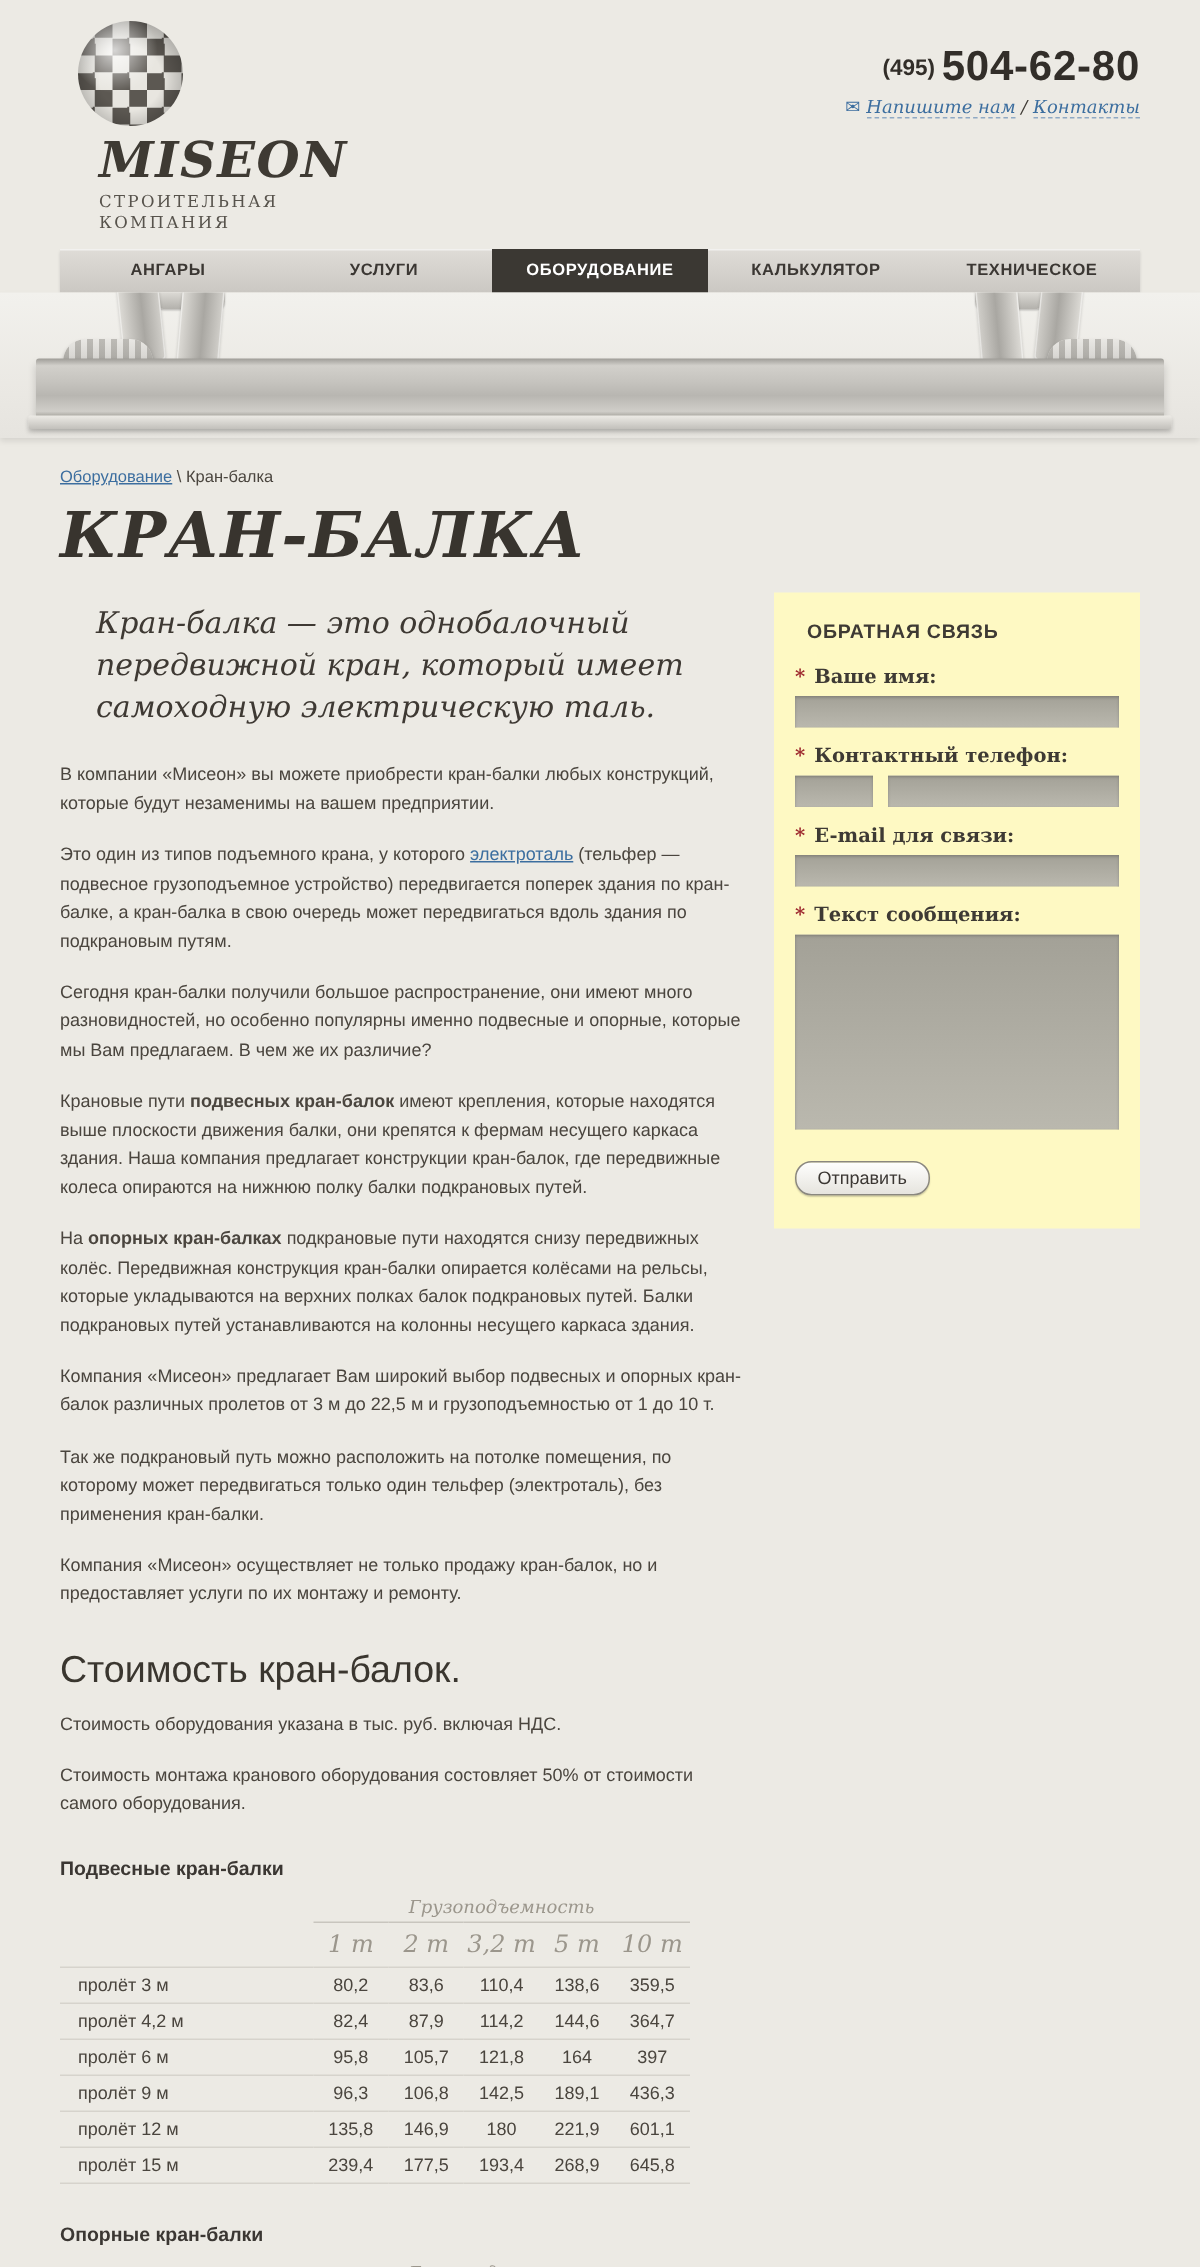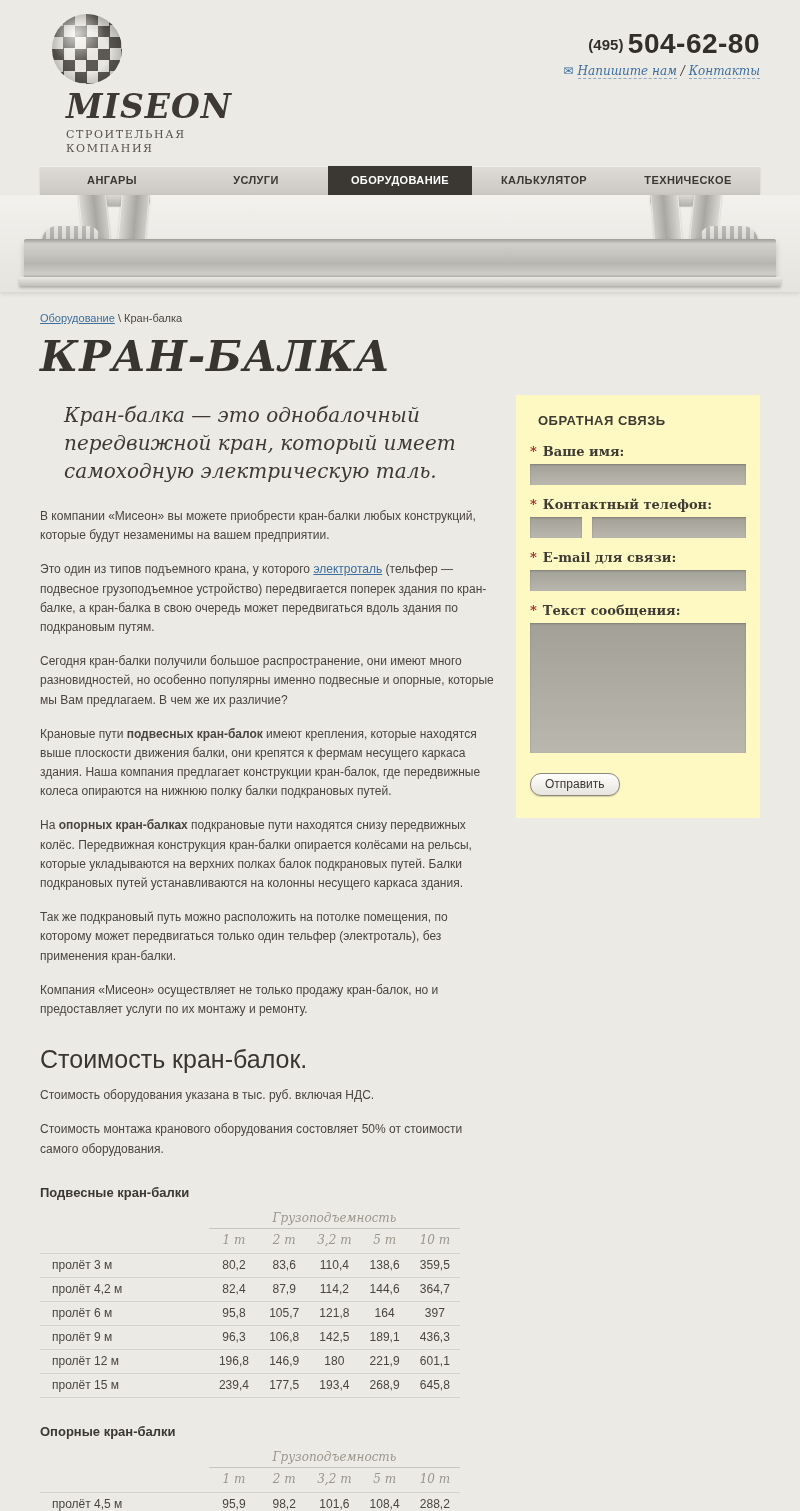--- a/index.html
+++ b/index.html
@@ -66,21 +66,21 @@
   .lead { margin:8px 0 22px 24px; font-family:"DejaVu Serif", serif; font-style:italic; font-size:20px; line-height:1.4; color:#3E3933; }
   .col-main p { font-size:12px; line-height:1.6; margin-bottom:15px; }
   .col-main a { color:#3C6E9F; }
   .h2 { margin:26px 0 12px; font-size:25px; font-weight:normal; color:#3A362F; }
   .h3 { margin:26px 0 8px; font-size:13px; font-weight:bold; color:#3B3733; }
 
   
   .price-table { width:420px; border-collapse:collapse; font-size:12px; border-bottom:1px solid #D6D3CC; }
   .price-table th, .price-table td { font-weight:normal; }
   .group-header { font-family:"DejaVu Serif", serif; font-style:italic; font-size:12px; color:#9B968C; text-align:center; padding:3px 0; border-bottom:1px solid #C8C5BE; }
-  .col-header { font-family:"DejaVu Serif", serif; font-style:italic; font-size:12px; color:#9B968C; text-align:center; padding:4px 0 6px; }
+  .col-header { font-family:"DejaVu Serif", serif; font-style:italic; font-size:16px; color:#9B968C; text-align:center; padding:4px 0 6px; }
   .price-table tbody tr { border-top:1px solid #D6D3CC; }
   .row-label { width:168px; text-align:left; padding:4px 0 5px 12px; color:#4A453E; }
   .cell { width:50px; text-align:center; padding:4px 0 5px; color:#4A453E; }
 
   
   .sidebar { width:244px; background:#fef9c3; padding:16px 14px 22px; margin-top:2px; }
   .form-title { font-size:13px; font-weight:bold; letter-spacing:.5px; color:#3E3A34; margin:2px 0 16px 8px; }
   .field-label { display:flex; gap:6px; margin:12px 0 5px; font-family:"DejaVu Serif", serif; font-weight:bold; font-size:13px; color:#3E3A34; }
   .req { color:#9E2A2F; font-weight:bold; }
   .inp, .ta { width:100%; border:0; background:linear-gradient(#A3A197,#BAB8AE); box-shadow:inset 0 1px 2px rgba(0,0,0,.22); font-family:"Liberation Sans", sans-serif; font-size:12px; color:#33302B; padding:2px 5px; }
@@ -150,20 +150,21 @@
 <div class="content-row">
 
   <div class="col-main">
     <div class="lead">Кран-балка — это однобалочный передвижной кран, который имеет самоходную электрическую таль.</div>
 
     <p>В компании «Мисеон» вы можете приобрести кран-балки любых конструкций, которые будут незаменимы на вашем предприятии.</p>
     <p><span>Это один из типов подъемного крана, у которого </span><a href="#">электроталь</a><span> (тельфер — подвесное грузоподъемное устройство) передвигается поперек здания по кран-балке, а кран-балка в свою очередь может передвигаться вдоль здания по подкрановым путям.</span></p>
     <p>Сегодня кран-балки получили большое распространение, они имеют много разновидностей, но особенно популярны именно подвесные и опорные, которые мы Вам предлагаем. В чем же их различие?</p>
     <p><span>Крановые пути </span><b>подвесных кран-балок</b><span> имеют крепления, которые находятся выше плоскости движения балки, они крепятся к фермам несущего каркаса здания. Наша компания предлагает конструкции кран-балок, где передвижные колеса опираются на нижнюю полку балки подкрановых путей.</span></p>
     <p><span>На </span><b>опорных кран-балках</b><span> подкрановые пути находятся снизу передвижных колёс. Передвижная конструкция кран-балки опирается колёсами на рельсы, которые укладываются на верхних полках балок подкрановых путей. Балки подкрановых путей устанавливаются на колонны несущего каркаса здания.</span></p>
+    <p>Компания «Мисеон» предлагает Вам широкий выбор подвесных и опорных кран-балок различных пролетов от 3 м до 22,5 м и грузоподъемностью от 1 до 10 т.</p>
     <p>Так же подкрановый путь можно расположить на потолке помещения, по которому может передвигаться только один тельфер (электроталь), без применения кран-балки.</p>
     <p>Компания «Мисеон» осуществляет не только продажу кран-балок, но и предоставляет услуги по их монтажу и ремонту.</p>
 
     <h2 class="h2">Стоимость кран-балок.</h2>
     <p>Стоимость оборудования указана в тыс. руб. включая НДС.</p>
     <p>Стоимость монтажа кранового оборудования состовляет 50% от стоимости самого оборудования.</p>
 
     <div>
       <h3 class="h3">Подвесные кран-балки</h3>
       <div>
@@ -210,21 +211,21 @@
               <tr>
                 <td class="row-label">пролёт 9 м</td>
                 <td class="cell">96,3</td>
                 <td class="cell">106,8</td>
                 <td class="cell">142,5</td>
                 <td class="cell">189,1</td>
                 <td class="cell">436,3</td>
               </tr>
               <tr>
                 <td class="row-label">пролёт 12 м</td>
-                <td class="cell">196,8</td>
+                <td class="cell">135,8</td>
                 <td class="cell">146,9</td>
                 <td class="cell">180</td>
                 <td class="cell">221,9</td>
                 <td class="cell">601,1</td>
               </tr>
               <tr>
                 <td class="row-label">пролёт 15 м</td>
                 <td class="cell">239,4</td>
                 <td class="cell">177,5</td>
                 <td class="cell">193,4</td>

